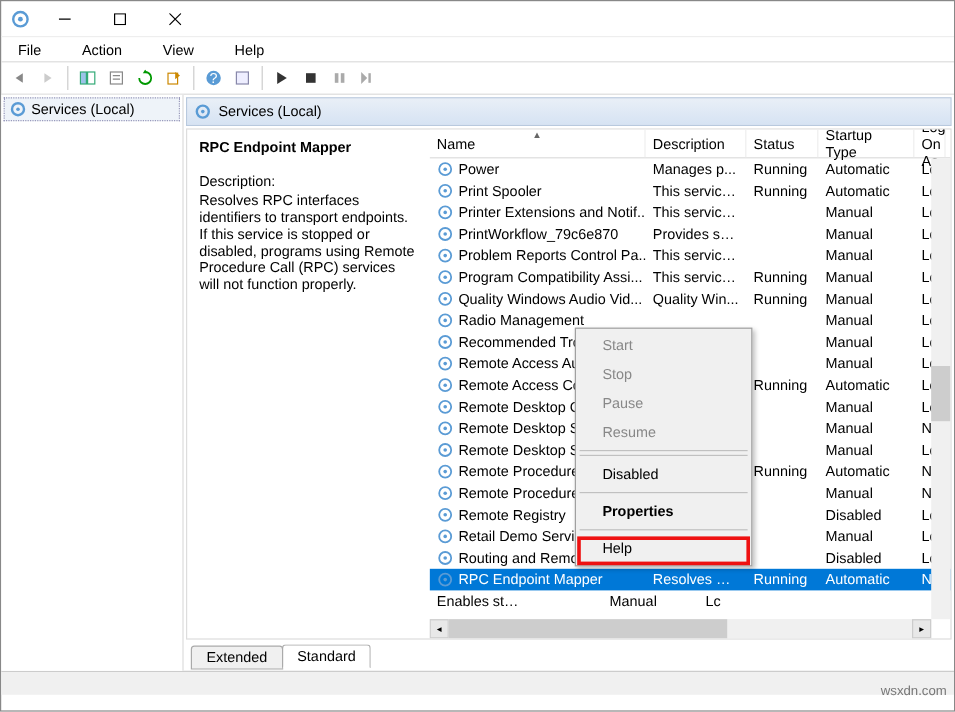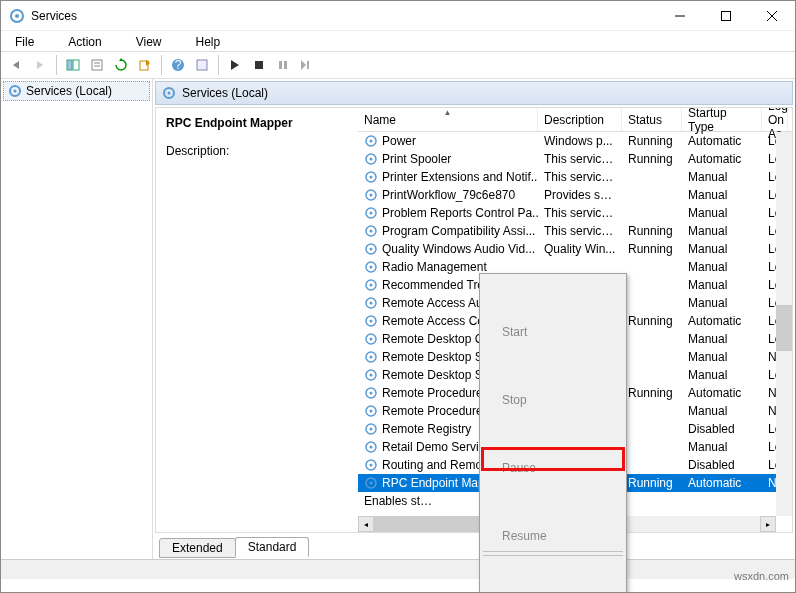--- a/index.html
+++ b/index.html
@@ -29,21 +29,21 @@
 .rows { }
 .row { height: 18px; display: flex; align-items: center; }
 .row.sel { background: #0078d7; color: #fff; }
 .cell { padding: 0 6px; white-space: nowrap; overflow: hidden; text-overflow: ellipsis; }
 .svcicon { display: inline-flex; width: 14px; height: 14px; margin-right: 4px; flex-shrink: 0; }
 .tabstrip { height: 22px; display: flex; align-items: flex-end; padding-left: 4px; margin: 2px; }
 .tab { border: 1px solid #aaa; border-top-left-radius: 3px; border-top-right-radius: 3px; padding: 2px 12px; background: #fff; margin-right: -1px; position: relative; }
 .tab.active { background: #fff; border-bottom: 1px solid #fff; z-index: 2; }
 .tab.inactive { background: #f0f0f0; top: 1px; }
 .ctxmenu { position: absolute; background: #f0f0f0; border: 1px solid #a0a0a0; box-shadow: 2px 2px 4px rgba(0,0,0,0.25); padding: 2px; z-index: 10; }
-.ctxitem { padding: 5px 28px 5px 20px; display: flex; align-items: center; position: relative; margin-top: 44px; }
+.ctxitem { padding: 5px 28px 5px 20px; display: flex; align-items: center; position: relative; }
 .ctxitem.disabled { color: #888; }
 .ctxsep { height: 1px; background: #c0c0c0; margin: 3px 1px; }
 .ctxitem .arrow { position: absolute; right: 8px; font-size: 10px; }
 .highlight { border: 3px solid #e11; position: absolute; pointer-events: none; z-index: 20; }
 .statusbar { height: 20px; border-top: 1px solid #ccc; background: #f0f0f0; }
 .watermark { position: absolute; right: 6px; bottom: 10px; font-size: 11px; color: #777; z-index: 30; }
 .hscroll { position: absolute; bottom: 0; left: 0; right: 16px; height: 16px; background: #f0f0f0; display: flex; }
 .hscroll .harrow { width: 16px; height: 16px; background: #e8e8e8; border: 1px solid #ccc; display: flex; align-items: center; justify-content: center; font-size: 8px; }
 .hscroll .htrack { flex: 1; background: #f0f0f0; position: relative; }
 .hscroll .hthumb { position: absolute; left: 0; width: 60%; height: 100%; background: #cdcdcd; }
@@ -54,21 +54,20 @@
 </head>
 <body>
 
 <div class="titlebar">
   <span class="icon">
     <svg width="16" height="16">
         <circle cx="8" cy="8" r="6" fill="none" stroke="#5a9bd5" stroke-width="2"></circle>
         <circle cx="8" cy="8" r="2" fill="#5a9bd5"></circle>
       </svg>
   </span>
-  <span class="title">Services</span>
   <div class="wbtn">
       <svg width="10" height="10">
         <line x1="0" y1="5" x2="10" y2="5" stroke="#000"></line>
       </svg>
     </div>
   <div class="wbtn">
       <svg width="10" height="10">
         <rect x="0.5" y="0.5" width="9" height="9" fill="none" stroke="#000"></rect>
       </svg>
     </div>
@@ -182,20 +181,21 @@
             <circle cx="7" cy="7" r="1.5" fill="#5a9bd5"></circle>
           </svg>
         </span>
       <span>Services (Local)</span>
     </div>
 
     <div class="content">
       <div class="descpane">
         <h3>RPC Endpoint Mapper</h3>
         <div class="dlab">Description:</div>
+        <div>Resolves RPC interfaces identifiers to transport endpoints. If this service is stopped or disabled, programs using Remote Procedure Call (RPC) services will not function properly.</div>
       </div>
 
       <div class="listpane">
         <div class="cols">
           <div class="col" style="width:180px">
               <span>Name</span>
               <span class="sorticon">▲</span>
             </div>
           <div class="col" style="width:84px">Description</div>
           <div class="col" style="width:60px">Status</div>
@@ -206,21 +206,21 @@
             <div class="row">
               <div class="cell" style="width:180px;display:flex;align-items:flex-start">
                 <span class="svcicon">
                   <svg width="14" height="14">
                     <circle cx="7" cy="7" r="5" fill="none" stroke="#5a9bd5" stroke-width="1.5"></circle>
                     <circle cx="7" cy="7" r="1.5" fill="#5a9bd5"></circle>
                   </svg>
                 </span>
                 <span>Power</span>
               </div>
-              <div class="cell" style="width:84px">Windows p...</div>
+              <div class="cell" style="width:84px">Manages p...</div>
               <div class="cell" style="width:60px">Running</div>
               <div class="cell" style="width:80px">Automatic</div>
               <div class="cell" style="width:26px">Lc</div>
             </div>
             <div class="row">
               <div class="cell" style="width:180px;display:flex;align-items:center">
                 <span class="svcicon">
                   <svg width="14" height="14">
                     <circle cx="7" cy="7" r="5" fill="none" stroke="#5a9bd5" stroke-width="1.5"></circle>
                     <circle cx="7" cy="7" r="1.5" fill="#5a9bd5"></circle>

